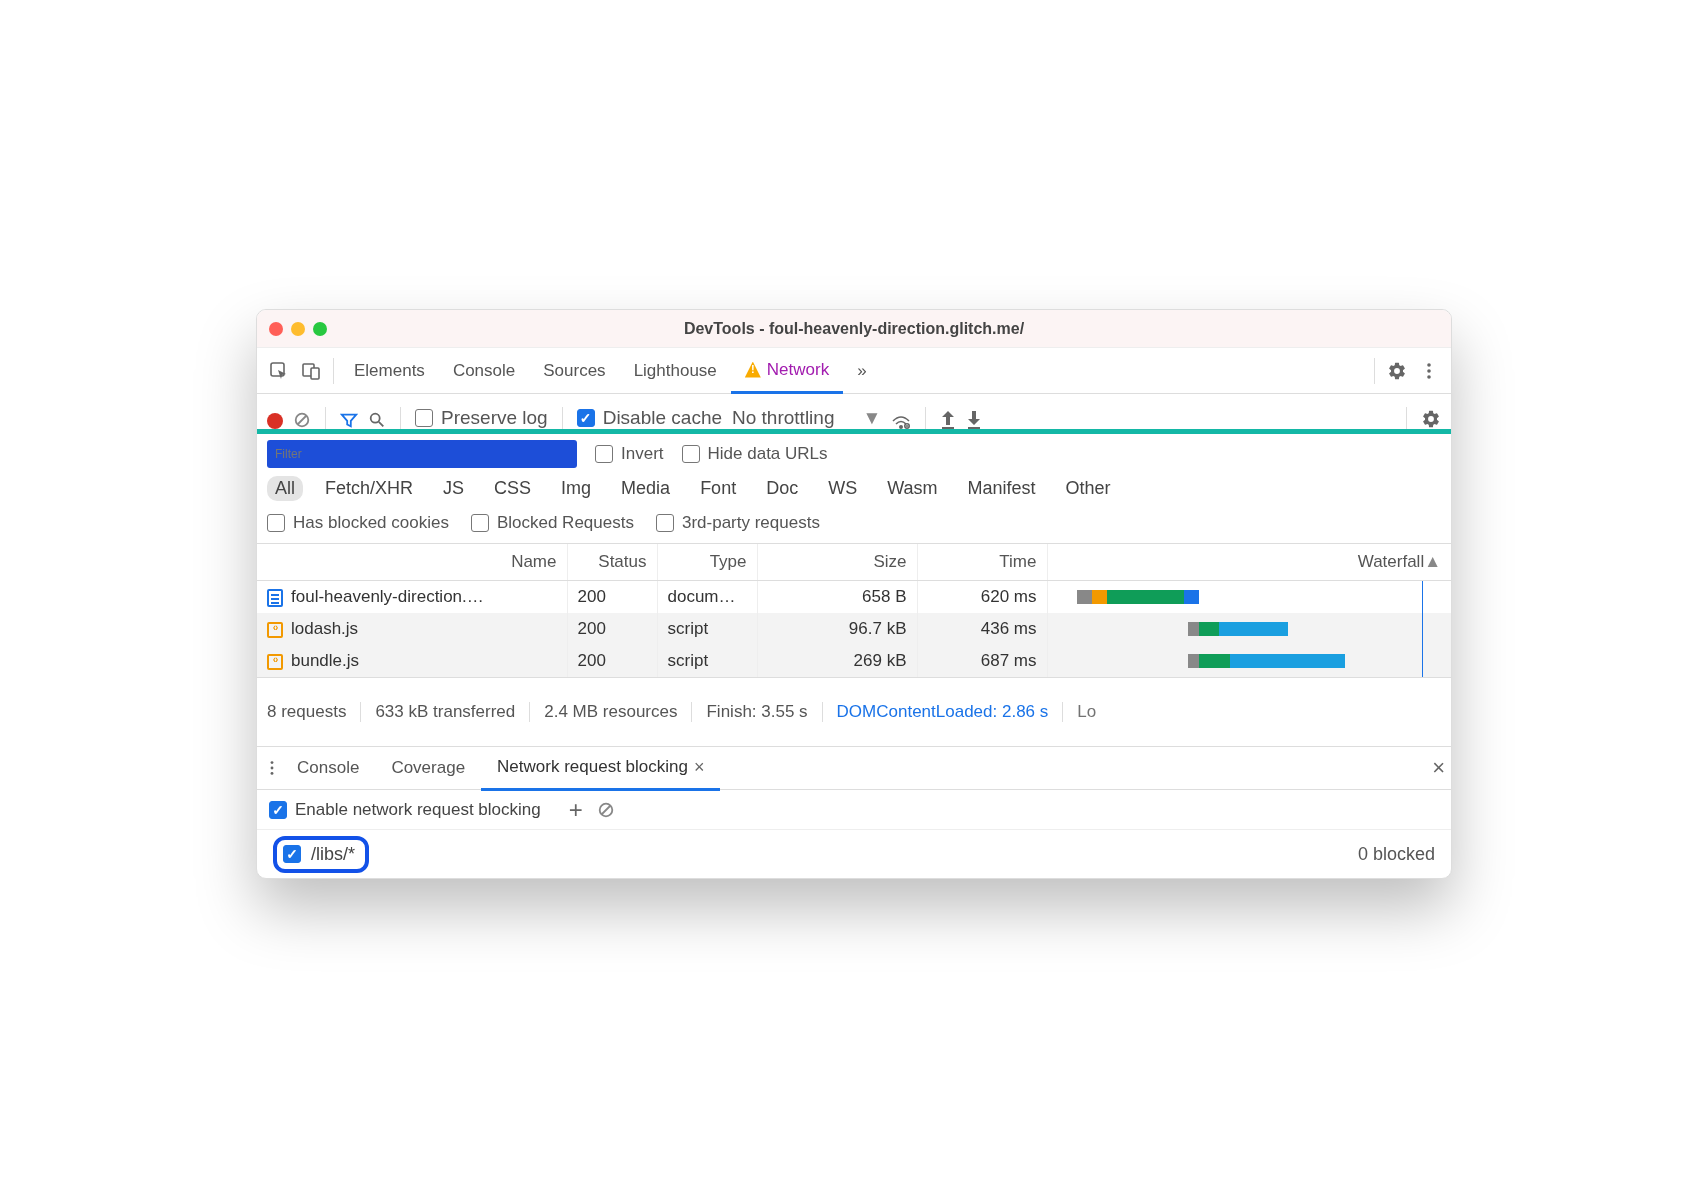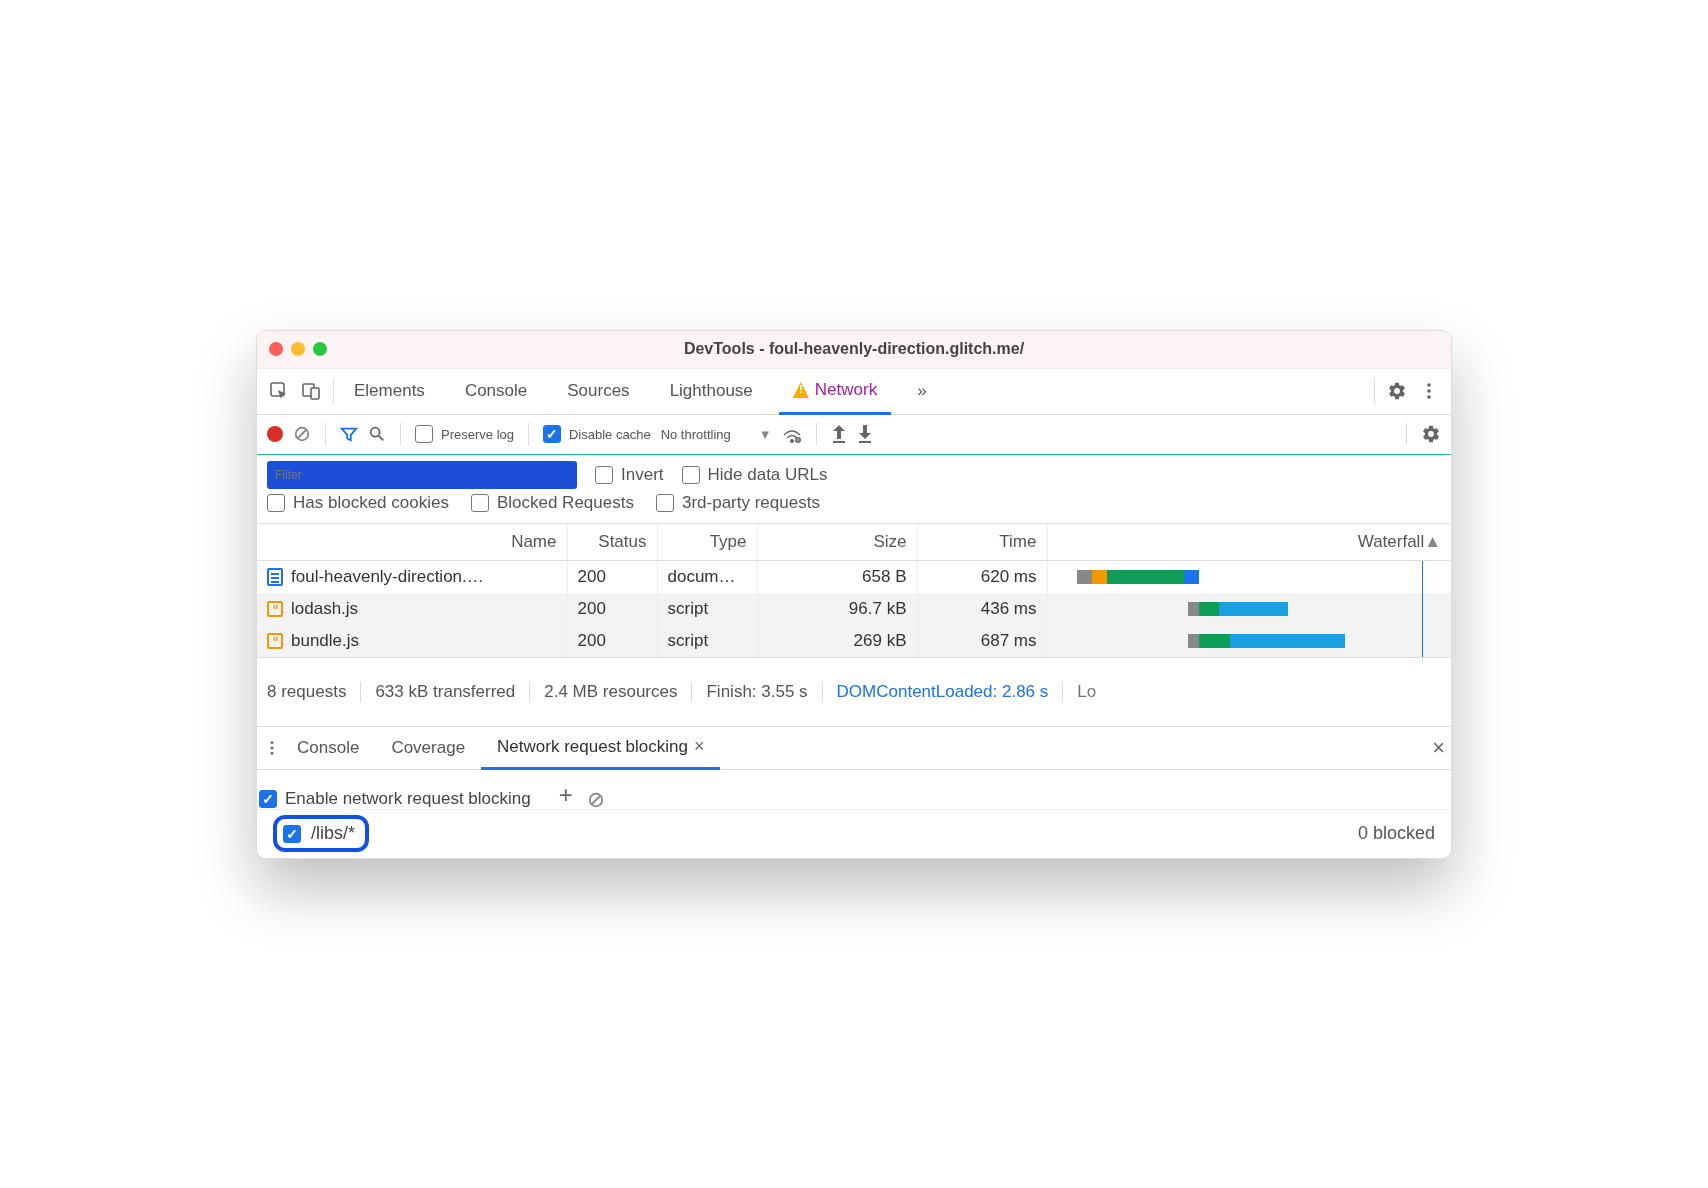--- a/index.html
+++ b/index.html
@@ -6,26 +6,26 @@
   body { background: #fff; color: #333; width: 1708px; height: 1188px; display:flex; align-items:center; justify-content:center; }
   .window { width: 1196px; border: 1px solid #ddd; border-radius: 10px; overflow: hidden; box-shadow: 0 30px 60px rgba(0,0,0,0.25); background:#fff; }
   .titlebar { background: #fcf4f4; height: 38px; display:flex; align-items:center; padding: 0 12px; position:relative; border-bottom:1px solid #eee; }
   .traffic { display:flex; gap:8px; }
   .dot { width:14px; height:14px; border-radius:50%; }
   .dot.red{background:#ff5f57;} .dot.yellow{background:#febc2e;} .dot.green{background:#28c840;}
   .title { position:absolute; left:0; right:0; text-align:center; font-size:16px; font-weight:600; color:#444; }
   .tabsrow { display:flex; align-items:center; height:46px; border-bottom:1px solid #ddd; padding:0 6px; font-size:17px; color:#555;}
   .tabsrow .iconbtn { width:32px; display:flex; align-items:center; justify-content:center; color:#666;}
   .tabsrow .sep { width:1px; height:26px; background:#ddd; margin:0 6px;}
-  .tabs { display:flex; gap:12px; flex:1; align-items:center;}
+  .tabs { display:flex; gap:0; flex:1; align-items:center;}
   .tab { padding:0 14px; height:46px; display:flex; align-items:center; gap:6px; cursor:default;}
   .tab.active { color:#a21caf; border-bottom:3px solid #1a73e8; height:46px; margin-bottom:-1px;justify-content:center;}
   .warn { width:16px; height:16px; background:#f9ab00; clip-path: polygon(50% 0, 100% 100%, 0 100%); position:relative;}
   .warn::after{content:"!"; position:absolute; left:0; right:0; top:1px; font-size:11px; font-weight:700; color:#fff; text-align:center;}
-  .toolbar { display:flex; align-items:center; height:40px; padding:0 10px; gap:10px; font-size:13px; color:#555; border-bottom:1px solid #14b8a6;}
+  .toolbar { display:flex; align-items:flex-end; height:40px; padding:0 10px; gap:10px; font-size:19px; color:#555; border-bottom:5px solid #14b8a6;}
   .toolbar .sep2{width:1px;height:22px;background:#ddd;margin:0 4px;}
   .record { width:16px; height:16px; border-radius:50%; background:#d93025; }
   .funnel { color:#1a73e8; }
   .cb { width:18px;height:18px;border:1.5px solid #777;border-radius:3px;display:inline-flex;align-items:center;justify-content:center;flex-shrink:0;}
   .cb.checked{background:#1a73e8;border-color:#1a73e8;}
   .cb.checked::after{content:"✓";color:#fff;font-size:14px;font-weight:700;line-height:1;}
   .filterrow { padding:6px 10px 0; font-size:17px; color:#555;}
   .filterrow input { width:310px; height:28px; padding:0 8px; font-size:12px; border:none; background:#1d4ed8; border-radius:3px;}
   .inline { display:flex; align-items:center; gap:8px; }
   .chips { display:flex; gap:14px; padding:8px 10px; font-size:18px; color:#444; flex-wrap:wrap; align-items:center;}
@@ -47,21 +47,21 @@
   .wf{position:relative;height:20px;}
   .wfbar{position:absolute;top:3px;height:14px;}
   .status { display:flex; padding:24px 10px; font-size:17px; color:#555; border-top:1px solid #ddd; gap:0; overflow:hidden; white-space:nowrap;}
   .status span{padding:0 14px;border-right:1px solid #ddd;}
   .status span:first-child{padding-left:0;}
   .status .blue{color:#1a73e8;}
   .status .red{color:#737373;border-right:none;}
   .drawer-tabs{display:flex;align-items:center;height:44px;font-size:17px;color:#555;border-top:1px solid #ddd;border-bottom:1px solid #ddd;padding:0 6px;}
   .dtab{padding:0 16px;height:44px;display:flex;align-items:center;gap:6px;}
   .dtab.active{color:#333;border-bottom:3px solid #1a73e8;margin-bottom:-1px;}
-  .drawer-bar{display:flex;align-items:flex-end;height:40px;padding:0 2px;gap:14px;font-size:17px;color:#444;border-bottom:1px solid #eee;}
+  .drawer-bar{display:flex;align-items:center;height:40px;padding:0 12px;gap:14px;font-size:17px;color:#444;border-bottom:1px solid #eee;}
   .pattern-row{display:flex;align-items:center;height:48px;padding:0 16px;font-size:18px;color:#444;justify-content:space-between;}
   .pattern-left{display:flex;align-items:center;gap:10px;border:4px solid #1251e8;border-radius:12px;padding:4px 10px 4px 6px;}
   .right{margin-left:auto;display:flex;align-items:center;gap:14px;color:#666;}
   .sort-tri{float:right;color:#888;}
   svg{display:block;}
 </style>
 </head>
 <body>
 
 <div class="window">
@@ -194,20 +194,34 @@
           <span class="cb"></span>
           <span>Invert</span>
         </div>
       <div class="inline">
           <span class="cb"></span>
           <span>Hide data URLs</span>
         </div>
     </div>
   </div>
 
+  <div class="chips" id="chips">
+      <span class="chip active">All</span>
+      <span class="chip">Fetch/XHR</span>
+      <span class="chip">JS</span>
+      <span class="chip">CSS</span>
+      <span class="chip">Img</span>
+      <span class="chip">Media</span>
+      <span class="chip">Font</span>
+      <span class="chip">Doc</span>
+      <span class="chip">WS</span>
+      <span class="chip">Wasm</span>
+      <span class="chip">Manifest</span>
+      <span class="chip">Other</span>
+    </div>
 
   <div class="row3">
     <div class="inline">
         <span class="cb"></span>
         <span>Has blocked cookies</span>
       </div>
     <div class="inline">
         <span class="cb"></span>
         <span>Blocked Requests</span>
       </div>

